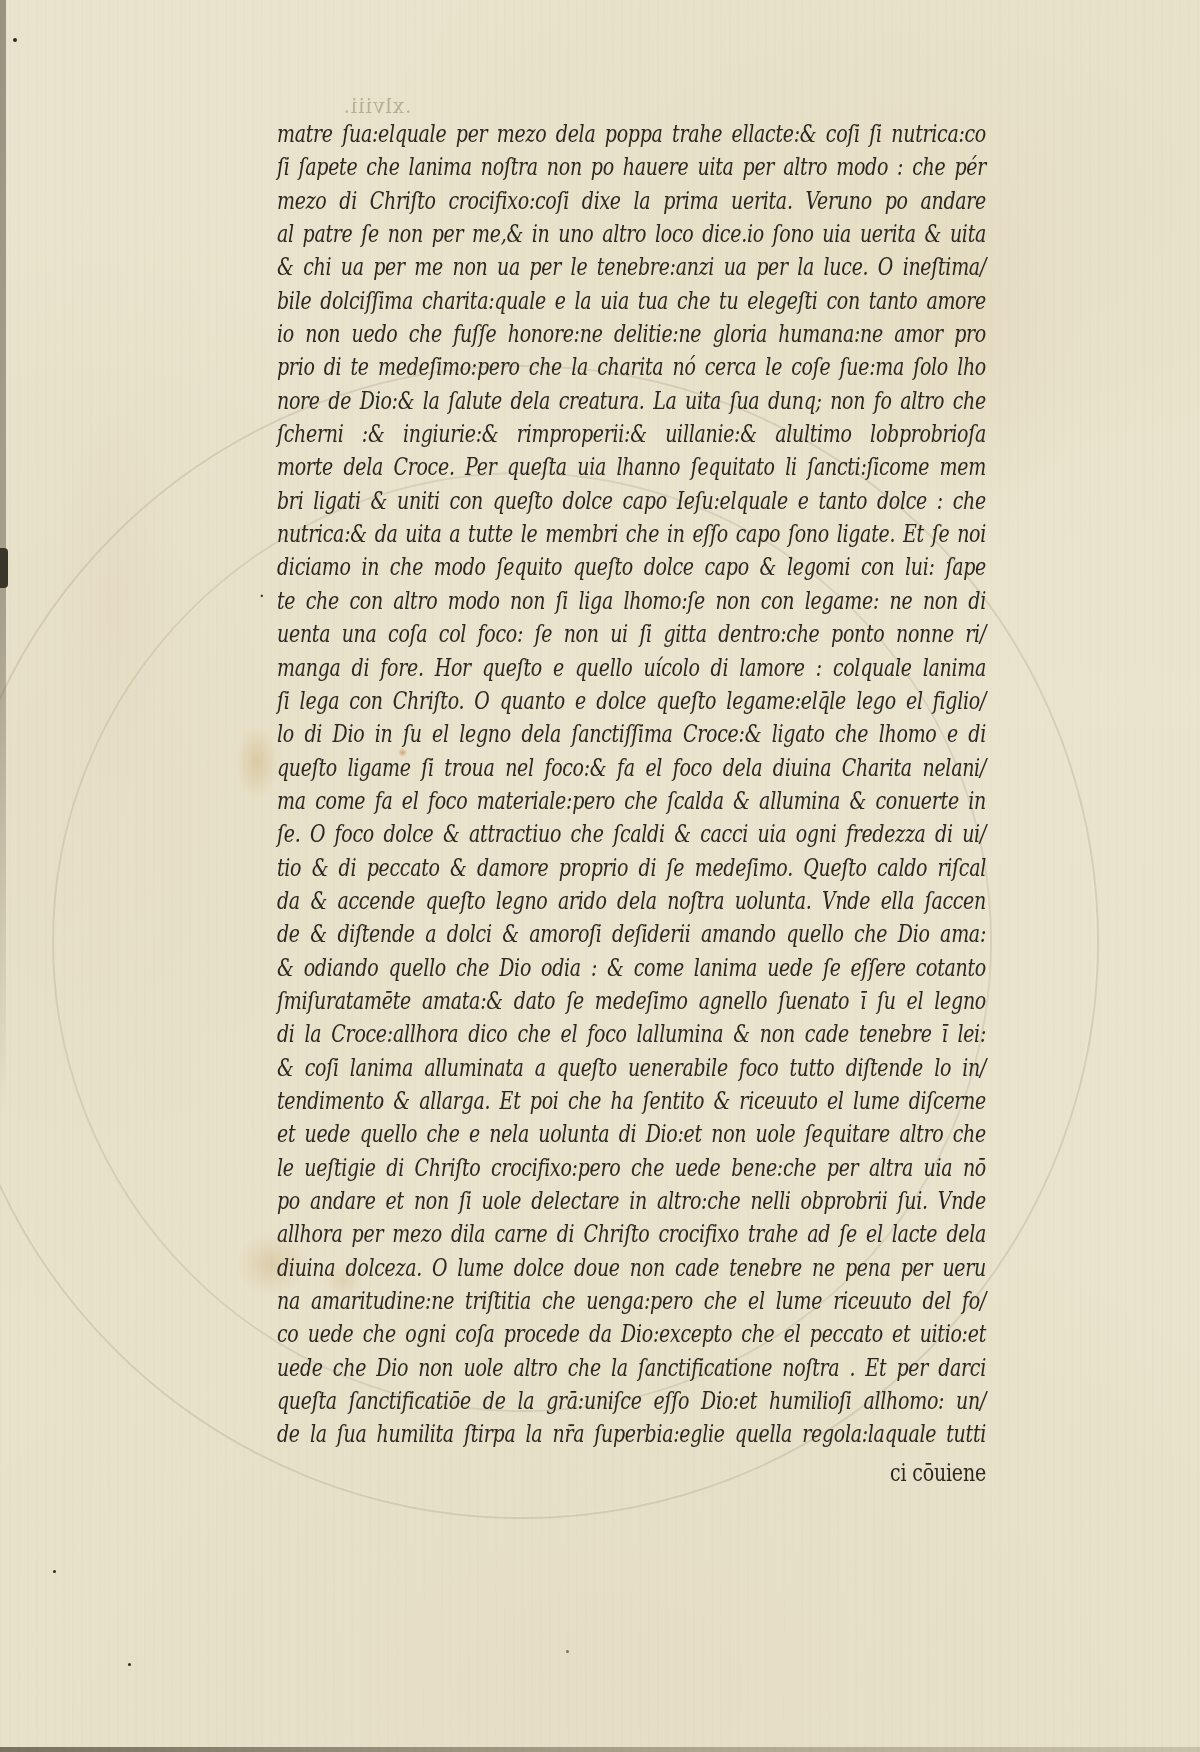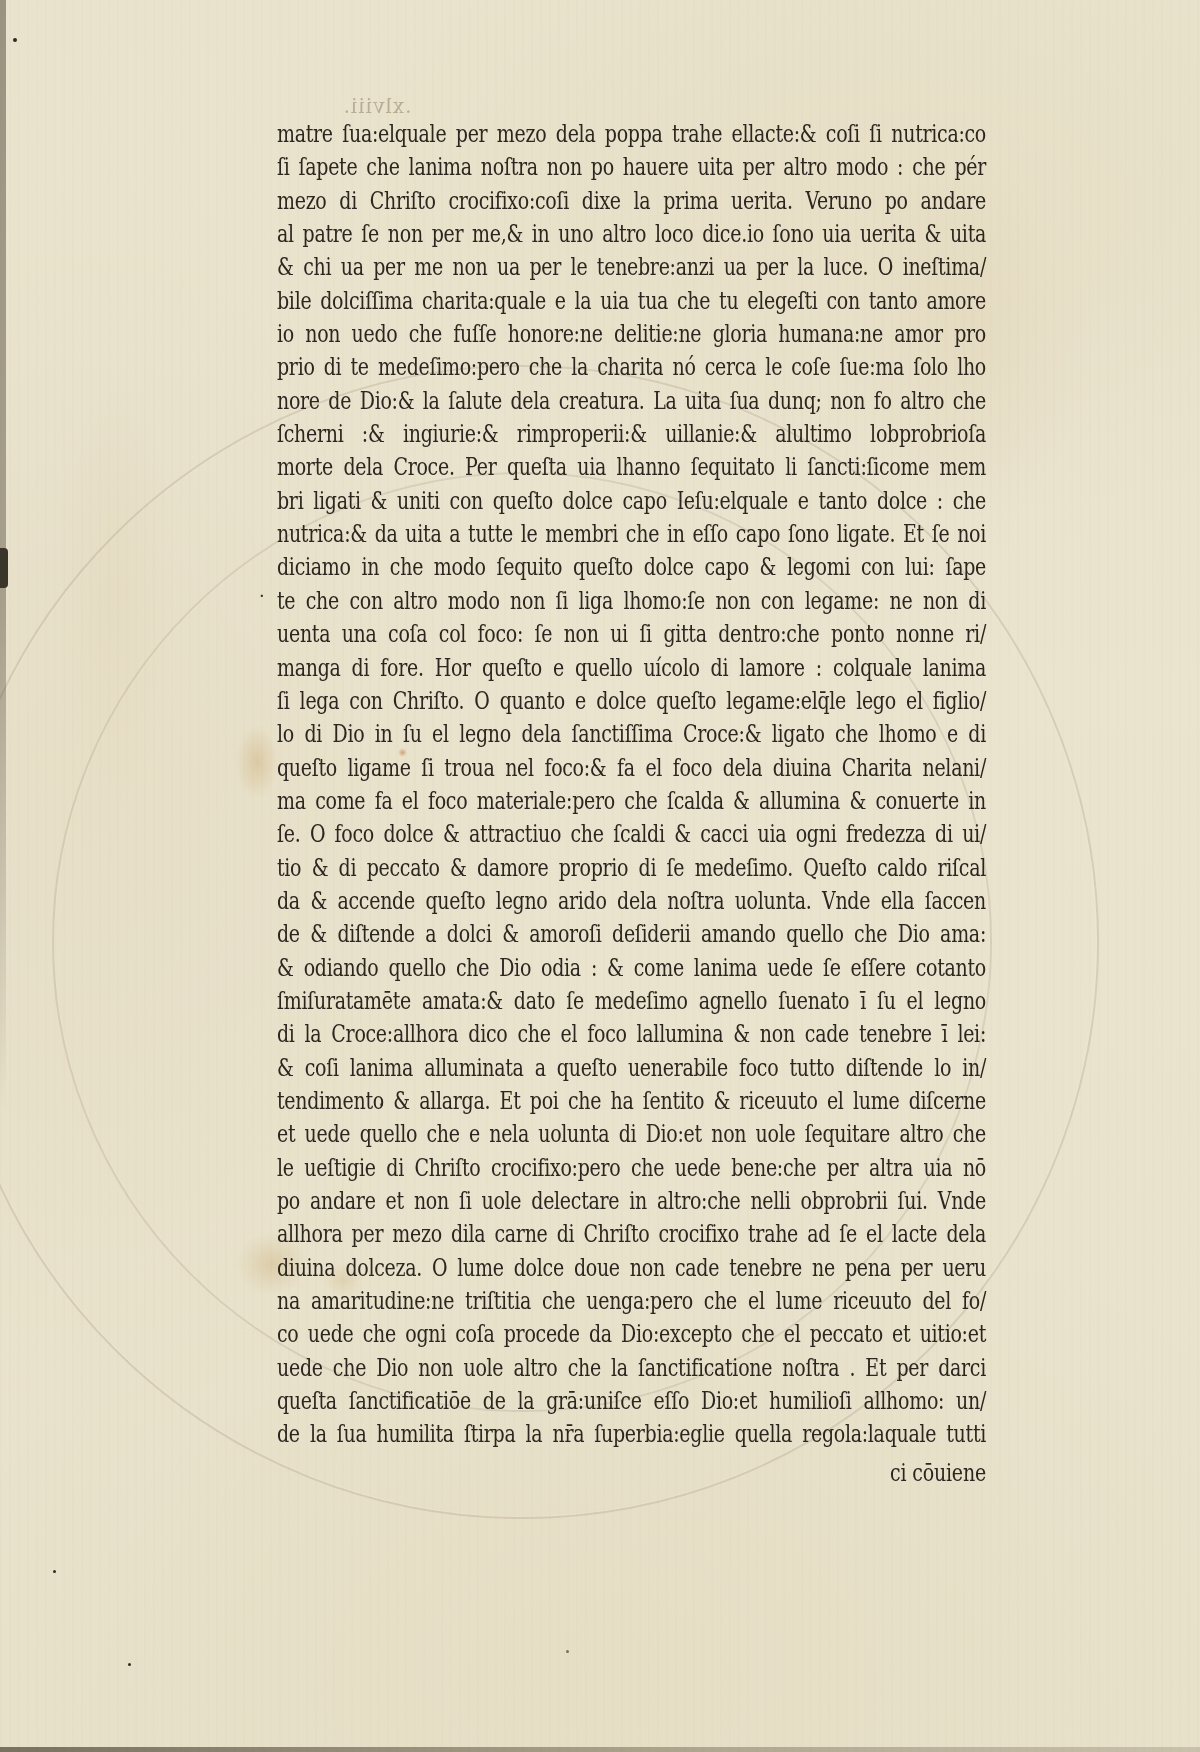--- a/index.html
+++ b/index.html
@@ -9,21 +9,21 @@
       radial-gradient(ellipse 900px 500px at 75% 12%, rgba(210,190,140,0.12), transparent 70%),
       radial-gradient(ellipse 700px 900px at 8% 45%, rgba(200,175,125,0.10), transparent 70%),
       radial-gradient(ellipse 1000px 700px at 50% 95%, rgba(205,185,140,0.10), transparent 75%),
       repeating-linear-gradient(90deg, rgba(195,180,145,0.05) 0 2px, rgba(0,0,0,0) 2px 9px),
       linear-gradient(180deg, #e9e3cd 0%, #eae4cf 40%, #e8e2cb 100%);
     font-family:"DejaVu Serif", serif;
   }
   
   .text-block {
     position:absolute; left:277px; top:118px; width:709px;
-    color:#2b2620; font-size:19px; line-height:33.35px; letter-spacing:-0.3px;
+    color:#2b2620; font-size:19px; line-height:33.35px; letter-spacing:-0.3px;font-style:italic;
   }
   .line {
     height:33.35px; text-align:justify; text-align-last:justify;
     transform:scaleY(1.3); transform-origin:0 60%;
   }
   .catchword {
     position:absolute; left:277px; top:1462px; width:709px;
     color:#2b2620; font-size:19px; letter-spacing:-0.2px; text-align:right;
     transform:scaleY(1.3); transform-origin:0 60%;
   }

